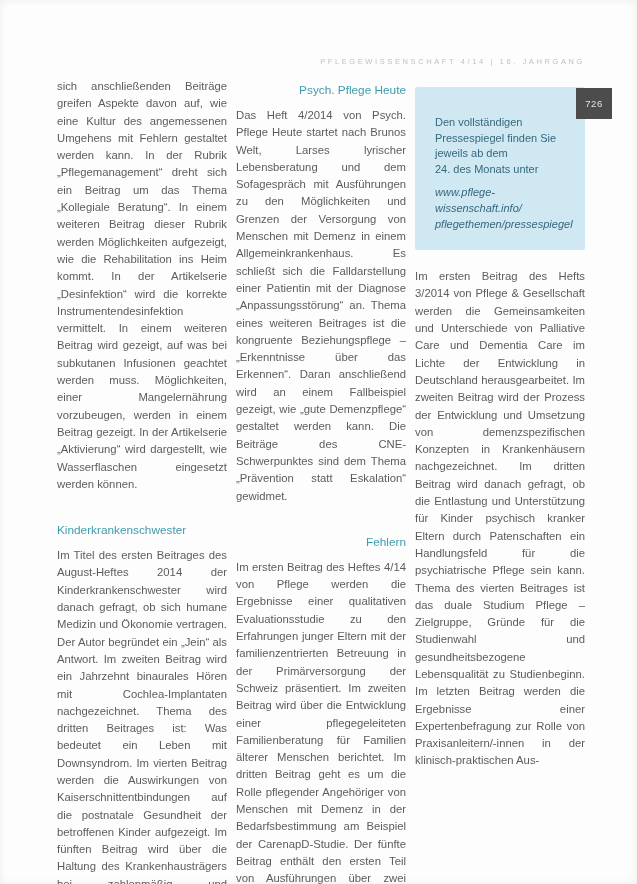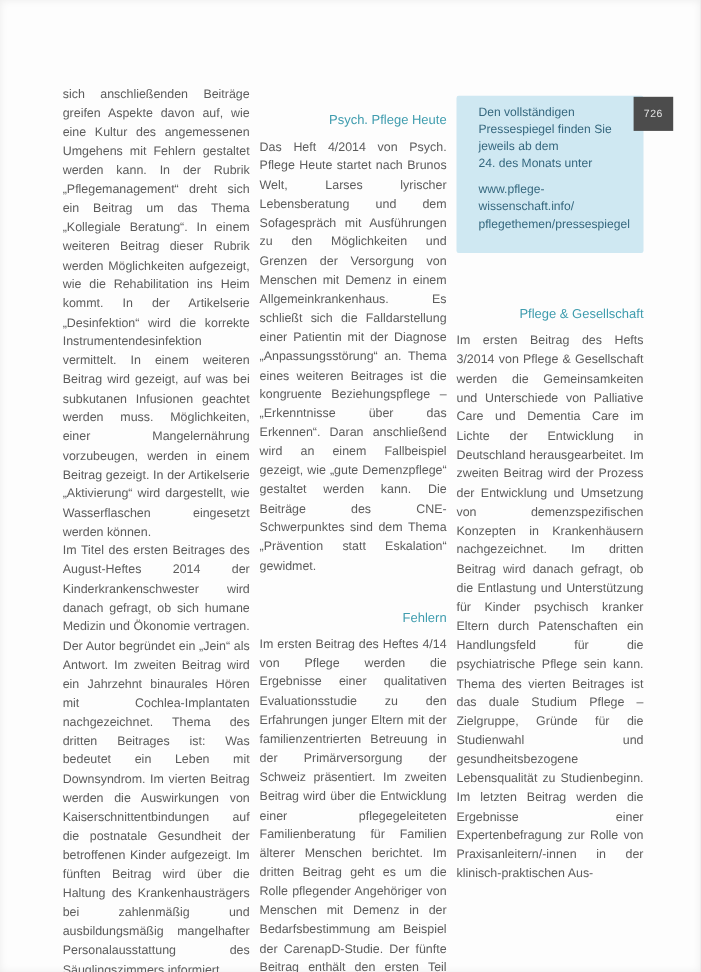--- a/index.html
+++ b/index.html
@@ -40,77 +40,78 @@
   }
   .para { margin:0; }
   .heading {
     font-size:11.8px;
     line-height:15px;
     font-weight:normal;
     color:#3f9cae;
     margin:30px 0 9px 0;
   }
   .heading.right { text-align:right; }
-  .heading.gap-sm { margin-top:24px;text-align:right; }
+  .heading.gap-sm { margin-top:5px;text-align:right; }
   .heading.gap-lg { margin-top:48px; }
   .infobox {
     box-sizing:border-box;
     background:#cfe8f2;
     border-radius:2px;
     margin:9px 0 18px 0;
-    padding:8px 12px 18px 20px;
+    padding:28px 12px 18px 20px;
     min-height:128px;
     color:#35677e;
     font-size:11px;
     line-height:15.6px;
     text-align:left;
   }
   .infobox p { margin:0; white-space:pre-line; }
-  .infobox .url { margin-top:8px; cursor:pointer; }
+  .infobox .url { margin-top:8px; cursor:pointer;font-style:italic; }
   .page-badge {
     position:absolute;
     top:88px; right:25px;
     width:36px; height:31px;
     background:#4c4c4c;
     color:#e3e3e3;
     font-size:9.5px;
     letter-spacing:0.5px;
     display:flex; align-items:center; justify-content:center;
   }
 </style>
 </head>
 <body>
 
 <div class="page" lang="de">
 
+  <div class="running-header">Pflegewissenschaft 4/14 | 16. Jahrgang</div>
 
   <div class="columns">
 
     <div class="col">
       <p class="para">sich anschließenden Beiträge greifen Aspekte davon auf, wie eine Kultur des angemessenen Umgehens mit Fehlern gestaltet werden kann. In der Rubrik „Pflegemanagement“ dreht sich ein Beitrag um das Thema „Kollegiale Beratung“. In einem weiteren Beitrag dieser Rubrik werden Möglichkeiten aufgezeigt, wie die Rehabilitation ins Heim kommt. In der Artikelserie „Desinfektion“ wird die korrekte Instrumentendesinfektion vermittelt. In einem weiteren Beitrag wird gezeigt, auf was bei subkutanen Infusionen geachtet werden muss. Möglichkeiten, einer Mangelernährung vorzubeugen, werden in einem Beitrag gezeigt. In der Artikelserie „Aktivierung“ wird dargestellt, wie Wasserflaschen eingesetzt werden können.</p>
+      <h3 class="heading">Kinderkrankenschwester</h3>
       <p class="para">Im Titel des ersten Beitrages des August-Heftes 2014 der Kinderkrankenschwester wird danach gefragt, ob sich humane Medizin und Ökonomie vertragen. Der Autor begründet ein „Jein“ als Antwort. Im zweiten Beitrag wird ein Jahrzehnt binaurales Hören mit Cochlea-Implantaten nachgezeichnet. Thema des dritten Beitrages ist: Was bedeutet ein Leben mit Downsyndrom. Im vierten Beitrag werden die Auswirkungen von Kaiserschnittentbindungen auf die postnatale Gesundheit der betroffenen Kinder aufgezeigt. Im fünften Beitrag wird über die Haltung des Krankenhausträgers bei zahlenmäßig und ausbildungsmäßig mangelhafter Personalausstattung des Säuglingszimmers informiert.</p>
     </div>
 
     <div class="col">
       <h3 class="heading right gap-sm">Psych. Pflege Heute</h3>
       <p class="para">Das Heft 4/2014 von Psych. Pflege Heute startet nach Brunos Welt, Larses lyrischer Lebensberatung und dem Sofagespräch mit Ausführungen zu den Möglichkeiten und Grenzen der Versorgung von Menschen mit Demenz in einem Allgemeinkrankenhaus. Es schließt sich die Falldarstellung einer Patientin mit der Diagnose „Anpassungsstörung“ an. Thema eines weiteren Beitrages ist die kongruente Beziehungspflege – „Erkenntnisse über das Erkennen“. Daran anschließend wird an einem Fallbeispiel gezeigt, wie „gute Demenzpflege“ gestaltet werden kann. Die Beiträge des CNE-Schwerpunktes sind dem Thema „Prävention statt Eskalation“ gewidmet.</p>
       <h3 class="heading right">Fehlern</h3>
       <p class="para">Im ersten Beitrag des Heftes 4/14 von Pflege werden die Ergebnisse einer qualitativen Evaluationsstudie zu den Erfahrungen junger Eltern mit der familienzentrierten Betreuung in der Primärversorgung der Schweiz präsentiert. Im zweiten Beitrag wird über die Entwicklung einer pflegegeleiteten Familienberatung für Familien älterer Menschen berichtet. Im dritten Beitrag geht es um die Rolle pflegender Angehöriger von Menschen mit Demenz in der Bedarfsbestimmung am Beispiel der CarenapD-Studie. Der fünfte Beitrag enthält den ersten Teil von Ausführungen über zwei Studien zum Erleben</p>
     </div>
 
     <div class="col">
       <div class="infobox">
         <p>Den vollständigen
 Pressespiegel finden Sie
 jeweils ab dem
 24. des Monats unter</p>
         <p class="url">www.pflege-wissenschaft.info/
 pflegethemen/pressespiegel</p>
       </div>
-      <h3 class="heading right gap-lg">Pflege &amp; Gesellschaft</h3>
       <p class="para">Im ersten Beitrag des Hefts 3/2014 von Pflege &amp; Gesellschaft werden die Gemeinsamkeiten und Unterschiede von Palliative Care und Dementia Care im Lichte der Entwicklung in Deutschland herausgearbeitet. Im zweiten Beitrag wird der Prozess der Entwicklung und Umsetzung von demenzspezifischen Konzepten in Krankenhäusern nachgezeichnet. Im dritten Beitrag wird danach gefragt, ob die Entlastung und Unterstützung für Kinder psychisch kranker Eltern durch Patenschaften ein Handlungsfeld für die psychiatrische Pflege sein kann. Thema des vierten Beitrages ist das duale Studium Pflege – Zielgruppe, Gründe für die Studienwahl und gesundheitsbezogene Lebensqualität zu Studienbeginn. Im letzten Beitrag werden die Ergebnisse einer Expertenbefragung zur Rolle von Praxisanleitern/-innen in der klinisch-praktischen Aus-</p>
     </div>
 
   </div>
 
   <div class="page-badge">
     <span>726</span>
   </div>
 
 </div>

